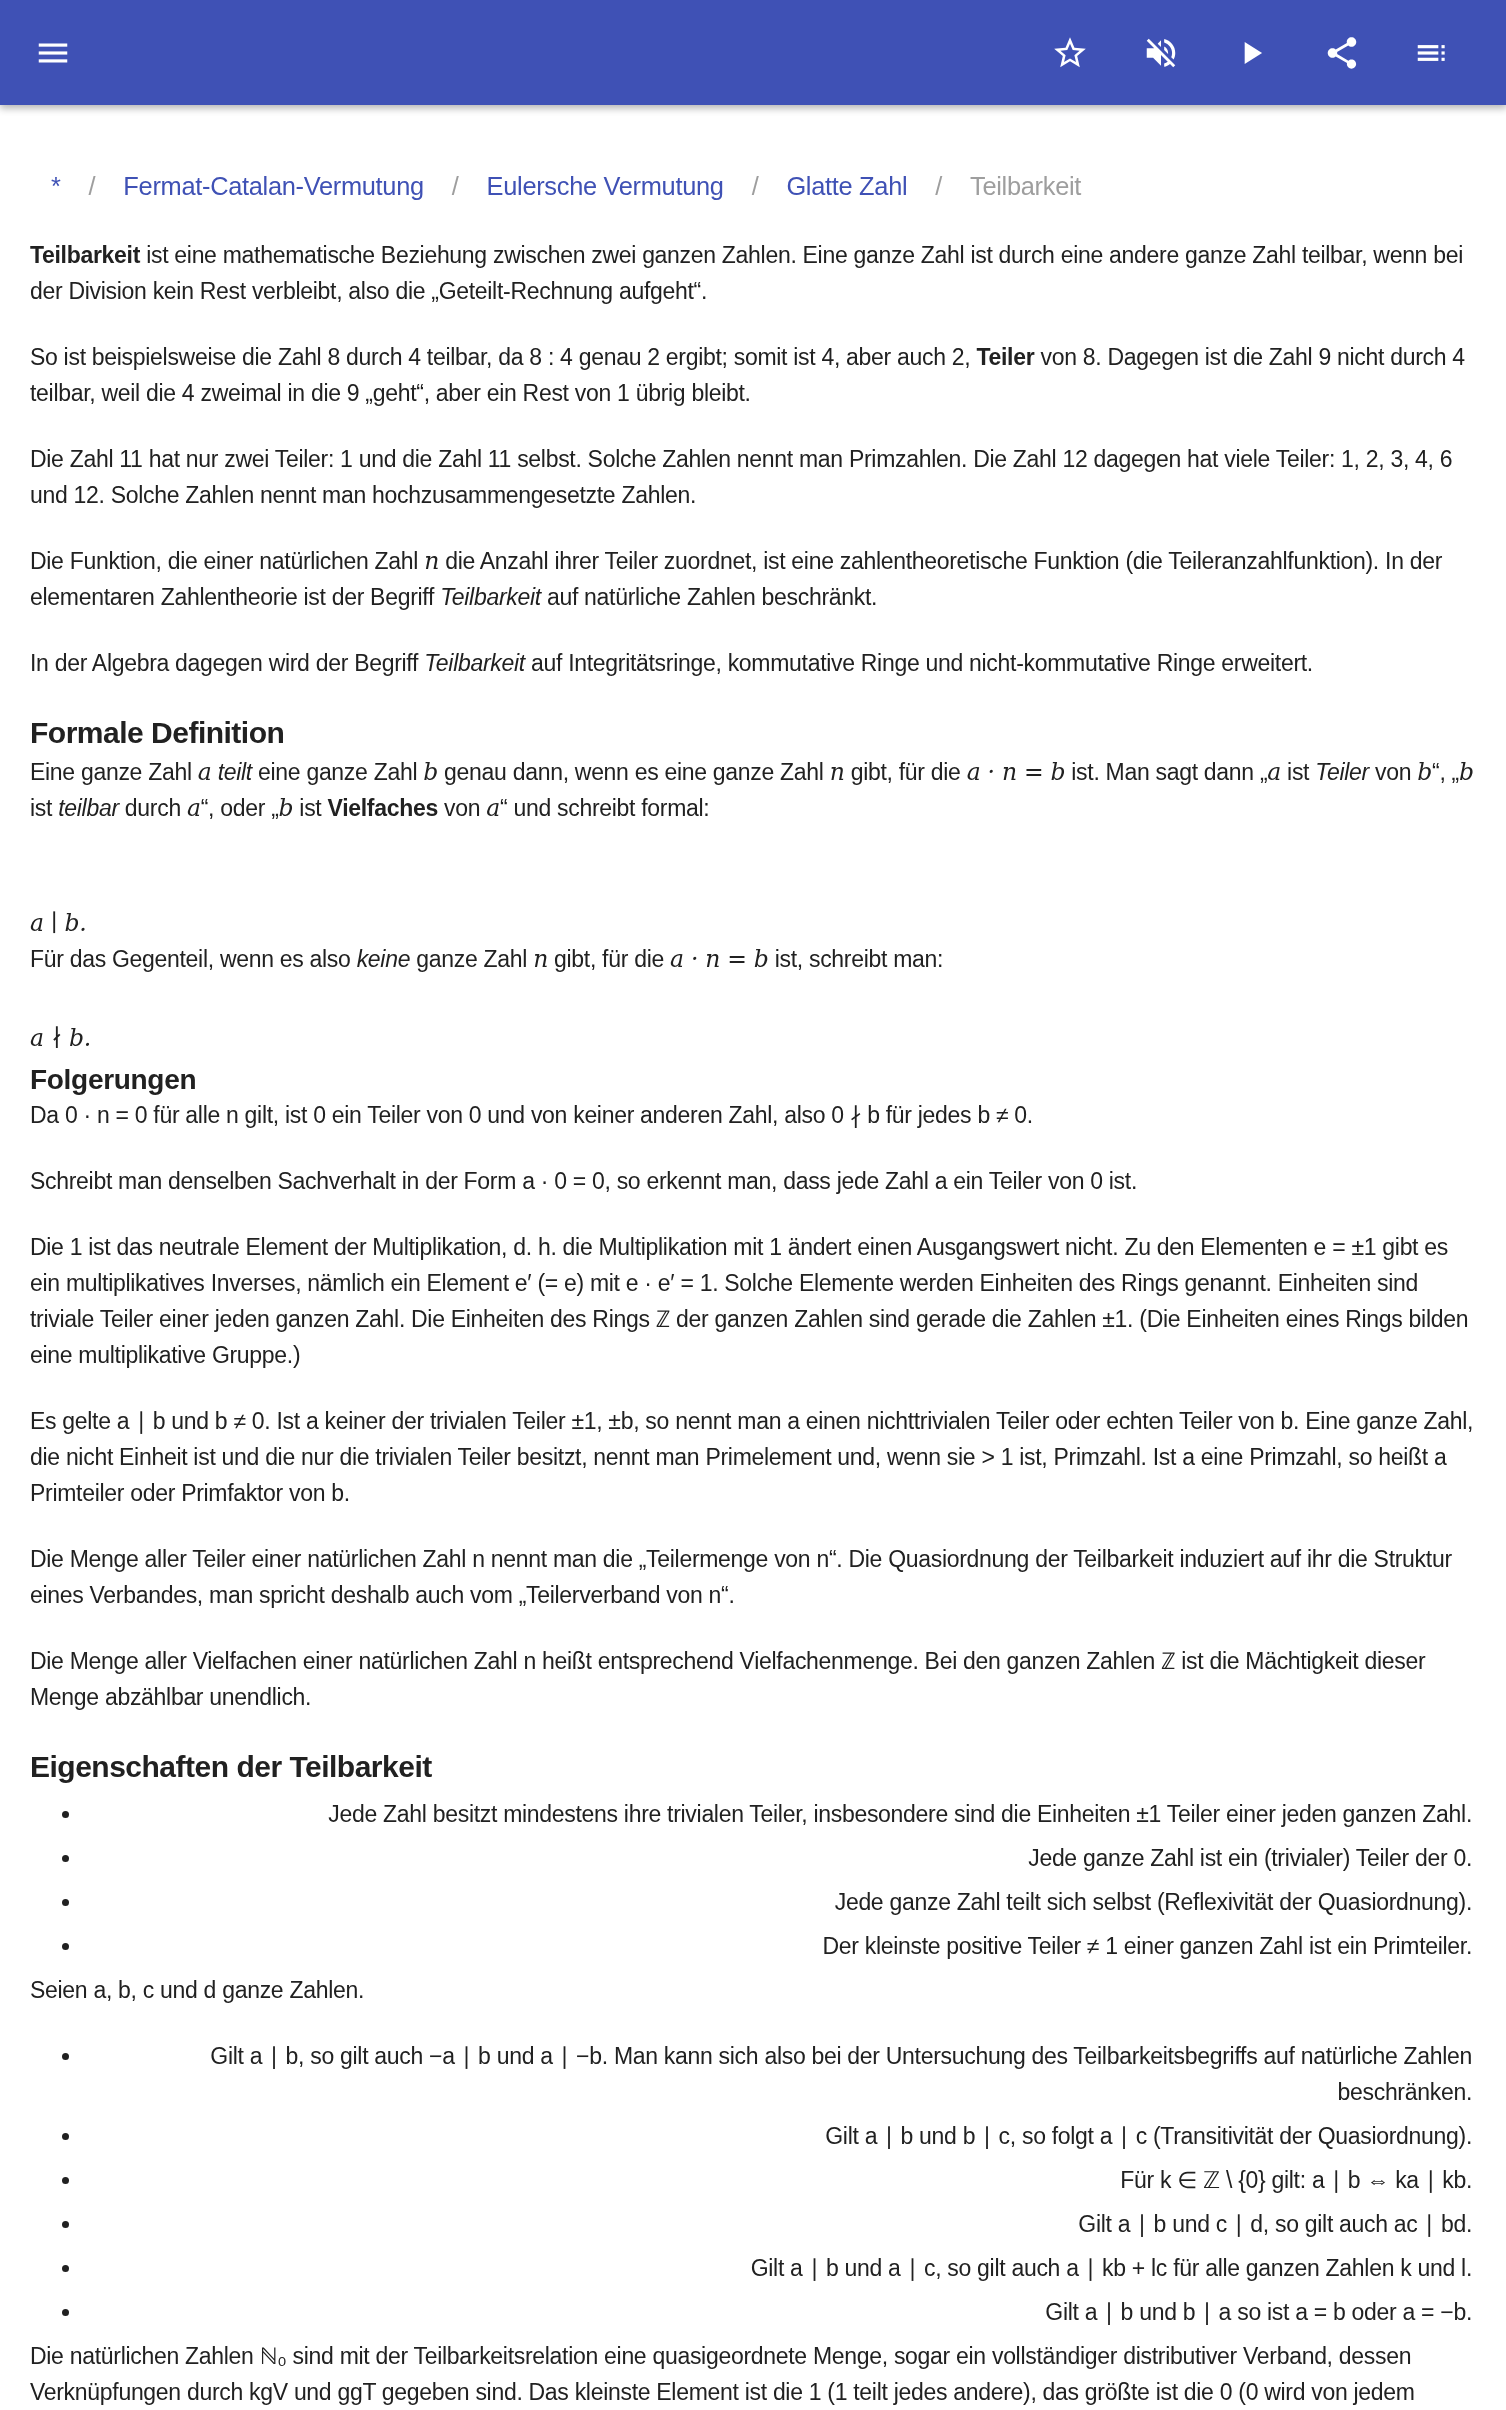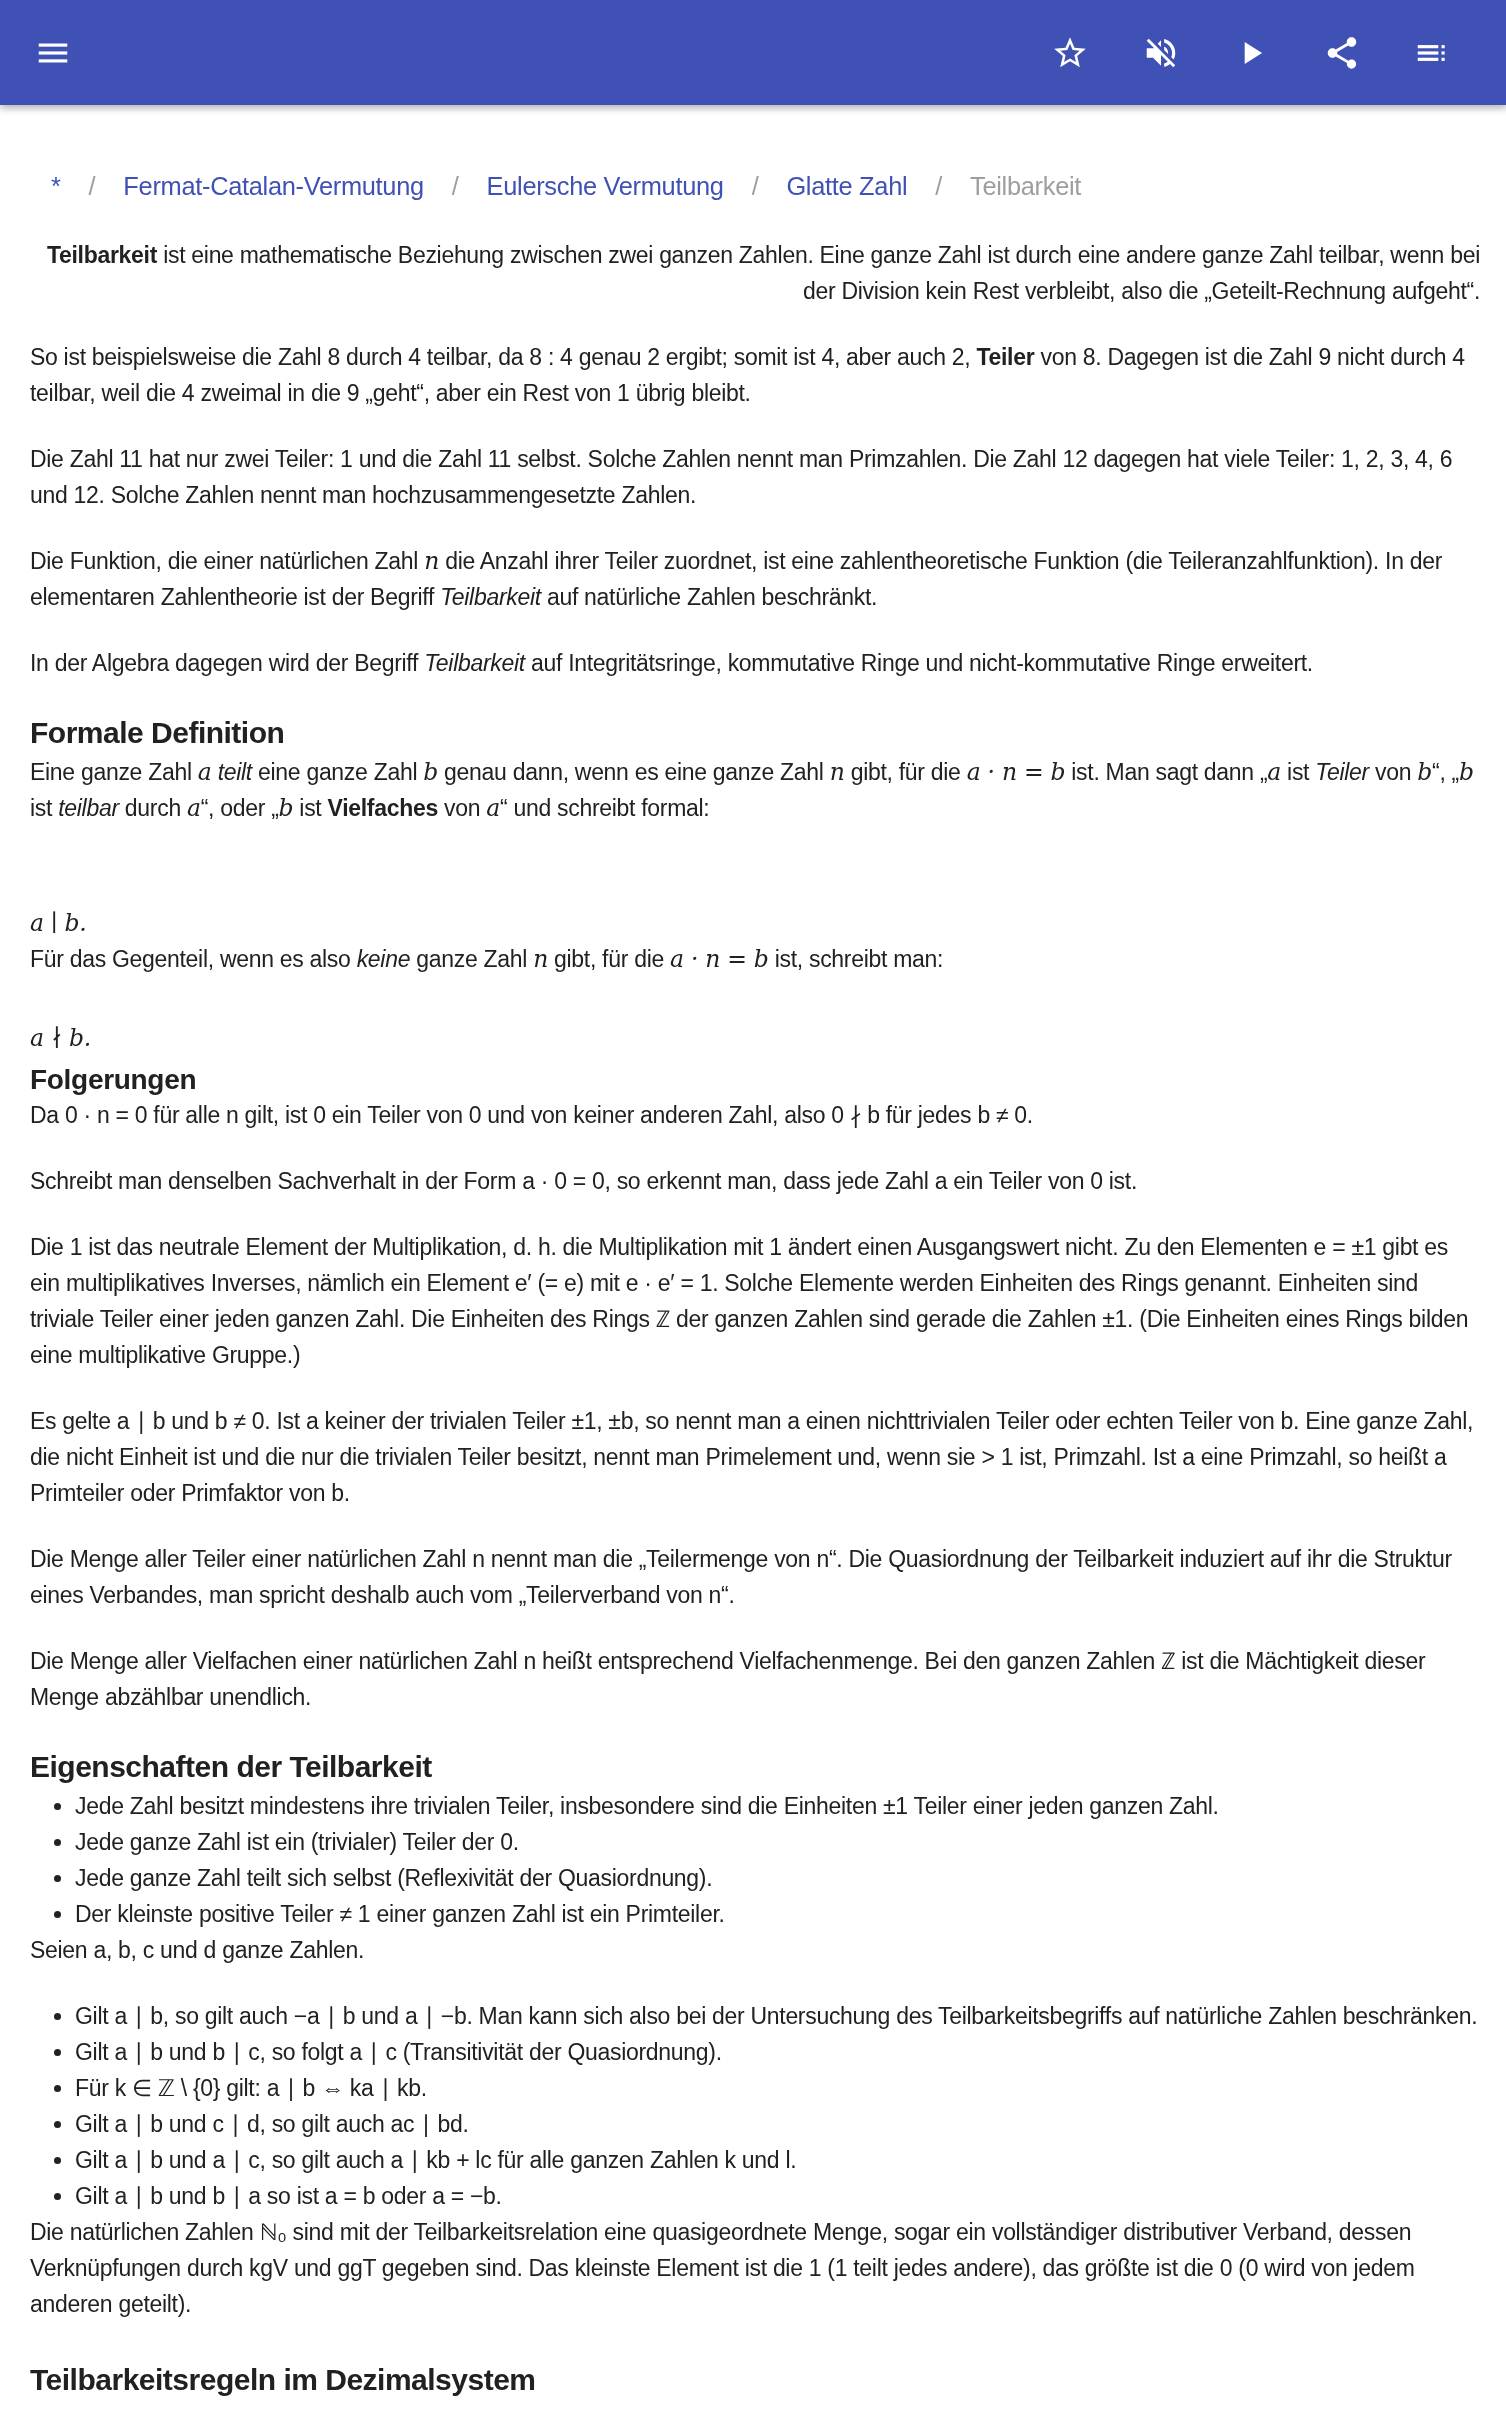--- a/index.html
+++ b/index.html
@@ -10,21 +10,21 @@
   .content { position:absolute; left:30px; top:141px; width:1450px; font-size:23px; line-height:36px; letter-spacing:-0.3px; }
   .crumbs { height:90px; display:flex; align-items:center; padding-left:21px; font-size:25.4px; }
   .crumb { color:#3F51B5; text-decoration:none; }
   .crumb.current { color:#9e9e9e; }
   .sep { color:#9e9e9e; margin:0 28px; }
   p { margin:0 0 30px 0; }
   .math { font-family:"DejaVu Serif", serif; font-style:italic; font-size:23.5px; }
   h2 { font-size:30px; font-weight:bold; margin:17px 0 0 0; line-height:43px; letter-spacing:-0.5px; }
   h3 { font-size:28px; font-weight:bold; margin:0; line-height:34px; }
   ul { margin:0; padding-left:45px; }
-  li { margin:0; line-height:36px; }
+  li { margin:8px; line-height:36px;text-align:right; }
   .disp { margin:21px 0 0 0; }
   b { font-weight:bold; }
 </style>
 </head>
 <body>
 
 <div class="toolbar">
   <div class="tb-btn" style="left:26px;">
     <svg viewBox="0 0 24 24">
         <rect x="3" y="6" width="18" height="2"></rect>
@@ -70,21 +70,21 @@
     <span class="sep">/</span>
     <a class="crumb">Fermat-Catalan-Vermutung</a>
     <span class="sep">/</span>
     <a class="crumb">Eulersche Vermutung</a>
     <span class="sep">/</span>
     <a class="crumb">Glatte Zahl</a>
     <span class="sep">/</span>
     <span class="crumb current">Teilbarkeit</span>
   </nav>
 
-  <p style="margin-top:5.6px;text-align:right;"><b>Teilbarkeit</b><span> ist eine mathematische Beziehung zwischen zwei ganzen Zahlen. Eine ganze Zahl ist durch eine andere ganze Zahl teilbar, wenn bei der Division kein Rest verbleibt, also die „Geteilt-Rechnung aufgeht“.</span></p>
+  <p style="margin-top:5.6px;"><b>Teilbarkeit</b><span> ist eine mathematische Beziehung zwischen zwei ganzen Zahlen. Eine ganze Zahl ist durch eine andere ganze Zahl teilbar, wenn bei der Division kein Rest verbleibt, also die „Geteilt-Rechnung aufgeht“.</span></p>
   <p><span>So ist beispielsweise die Zahl 8 durch 4 teilbar, da 8 : 4 genau 2 ergibt; somit ist 4, aber auch 2, </span><b>Teiler</b><span> von 8. Dagegen ist die Zahl 9 nicht durch 4 teilbar, weil die 4 zweimal in die 9 „geht“, aber ein Rest von 1 übrig bleibt.</span></p>
   <p>Die Zahl 11 hat nur zwei Teiler: 1 und die Zahl 11 selbst. Solche Zahlen nennt man Primzahlen. Die Zahl 12 dagegen hat viele Teiler: 1, 2, 3, 4, 6 und 12. Solche Zahlen nennt man hochzusammengesetzte Zahlen.</p>
   <p><span>Die Funktion, die einer natürlichen Zahl </span><span class="math">n</span><span> die Anzahl ihrer Teiler zuordnet, ist eine zahlentheoretische Funktion (die Teileranzahlfunktion). In der elementaren Zahlentheorie ist der Begriff </span><i>Teilbarkeit</i><span> auf natürliche Zahlen beschränkt.</span></p>
   <p><span>In der Algebra dagegen wird der Begriff </span><i>Teilbarkeit</i><span> auf Integritätsringe, kommutative Ringe und nicht-kommutative Ringe erweitert.</span></p>
 
   <h2 style="margin-top:7.5px;">Formale Definition</h2>
   <div>
     <span>Eine ganze Zahl </span><span class="math">a</span> <i>teilt</i><span> eine ganze Zahl </span><span class="math">b</span><span> genau dann, wenn es eine ganze Zahl </span><span class="math">n</span><span> gibt, für die </span><span class="math">a · n = b</span><span> ist. Man sagt dann „</span><span class="math">a</span><span> ist </span><i>Teiler</i><span> von </span><span class="math">b</span><span>“, „</span><span class="math">b</span><span> ist </span><i>teilbar</i><span> durch </span><span class="math">a</span><span>“, oder „</span><span class="math">b</span><span> ist </span><b>Vielfaches</b><span> von </span><span class="math">a</span><span>“ und schreibt formal:</span>
   </div>
   <div class="disp math" style="margin-top:79px;">a ∣ b.</div>

